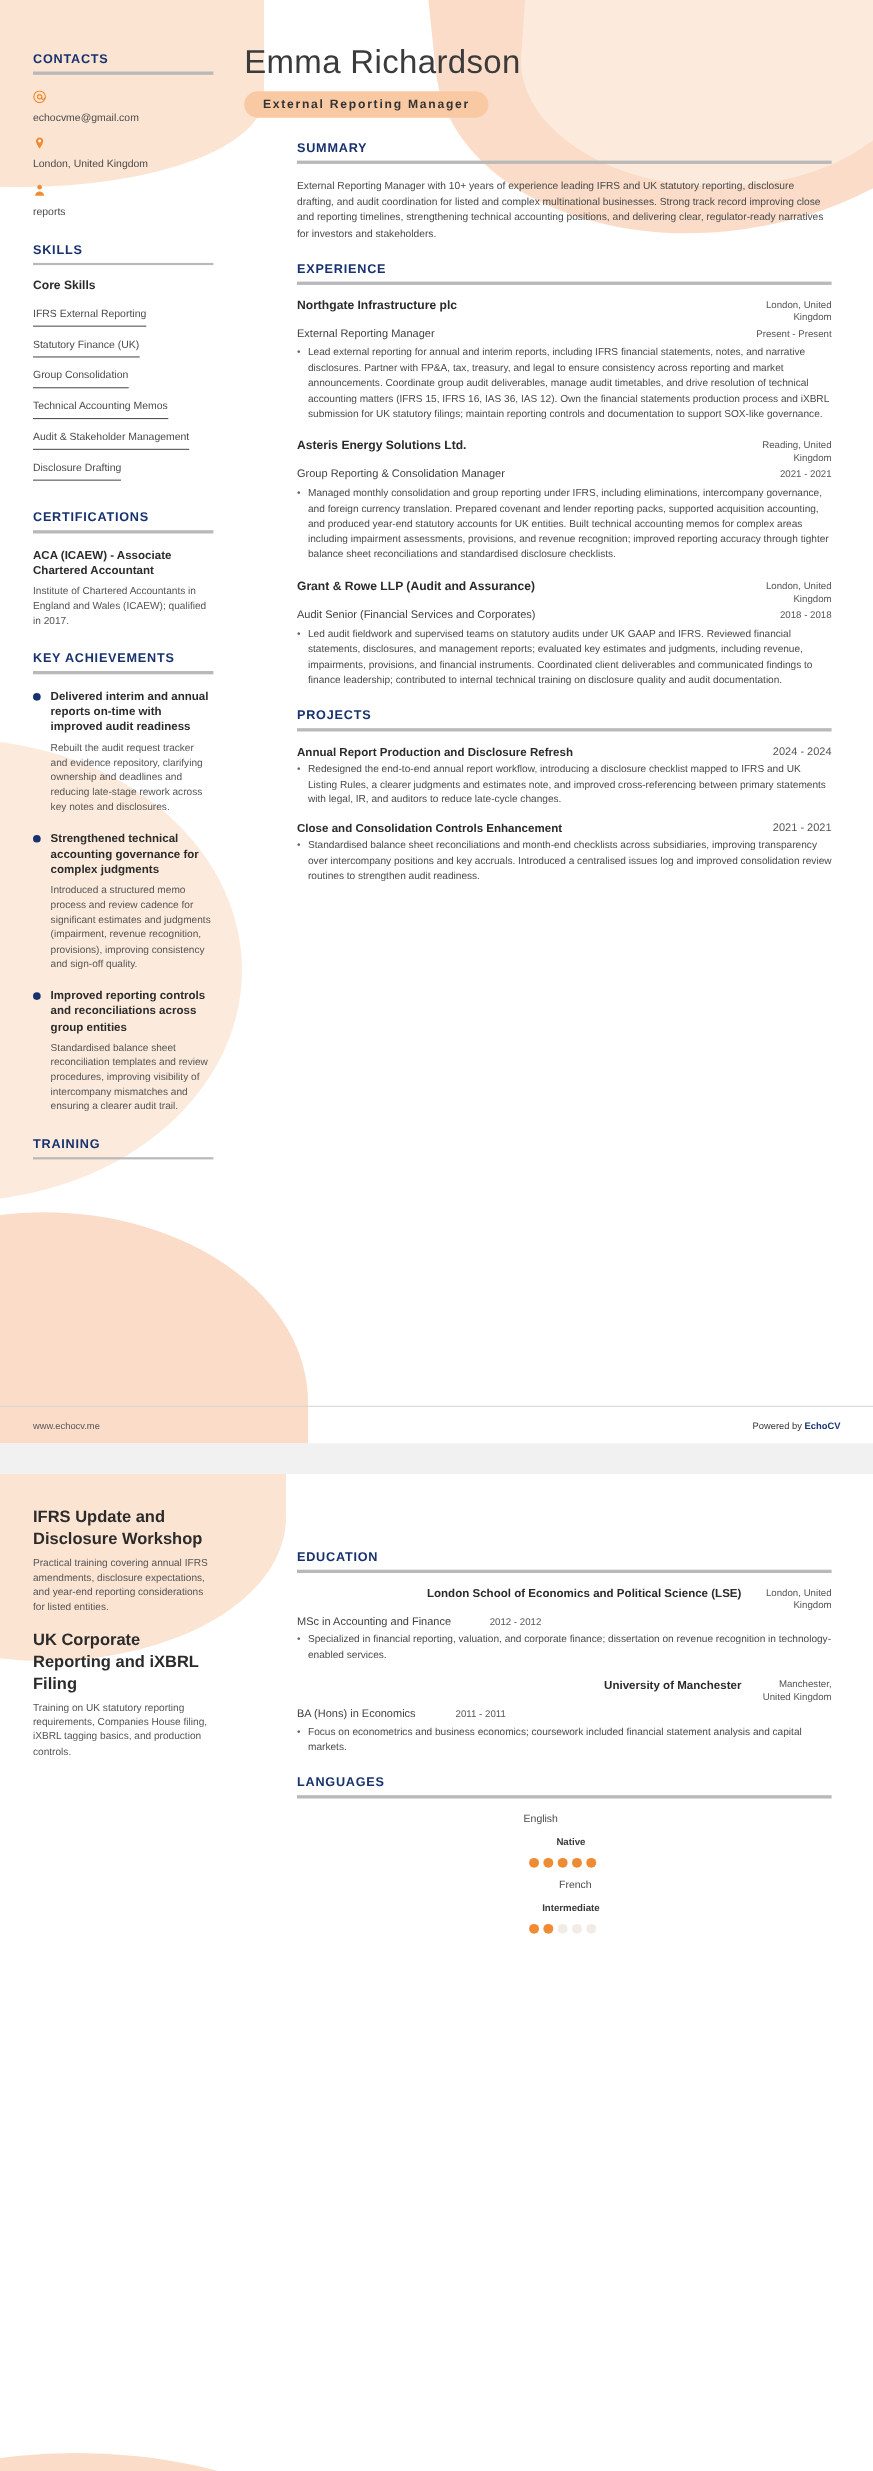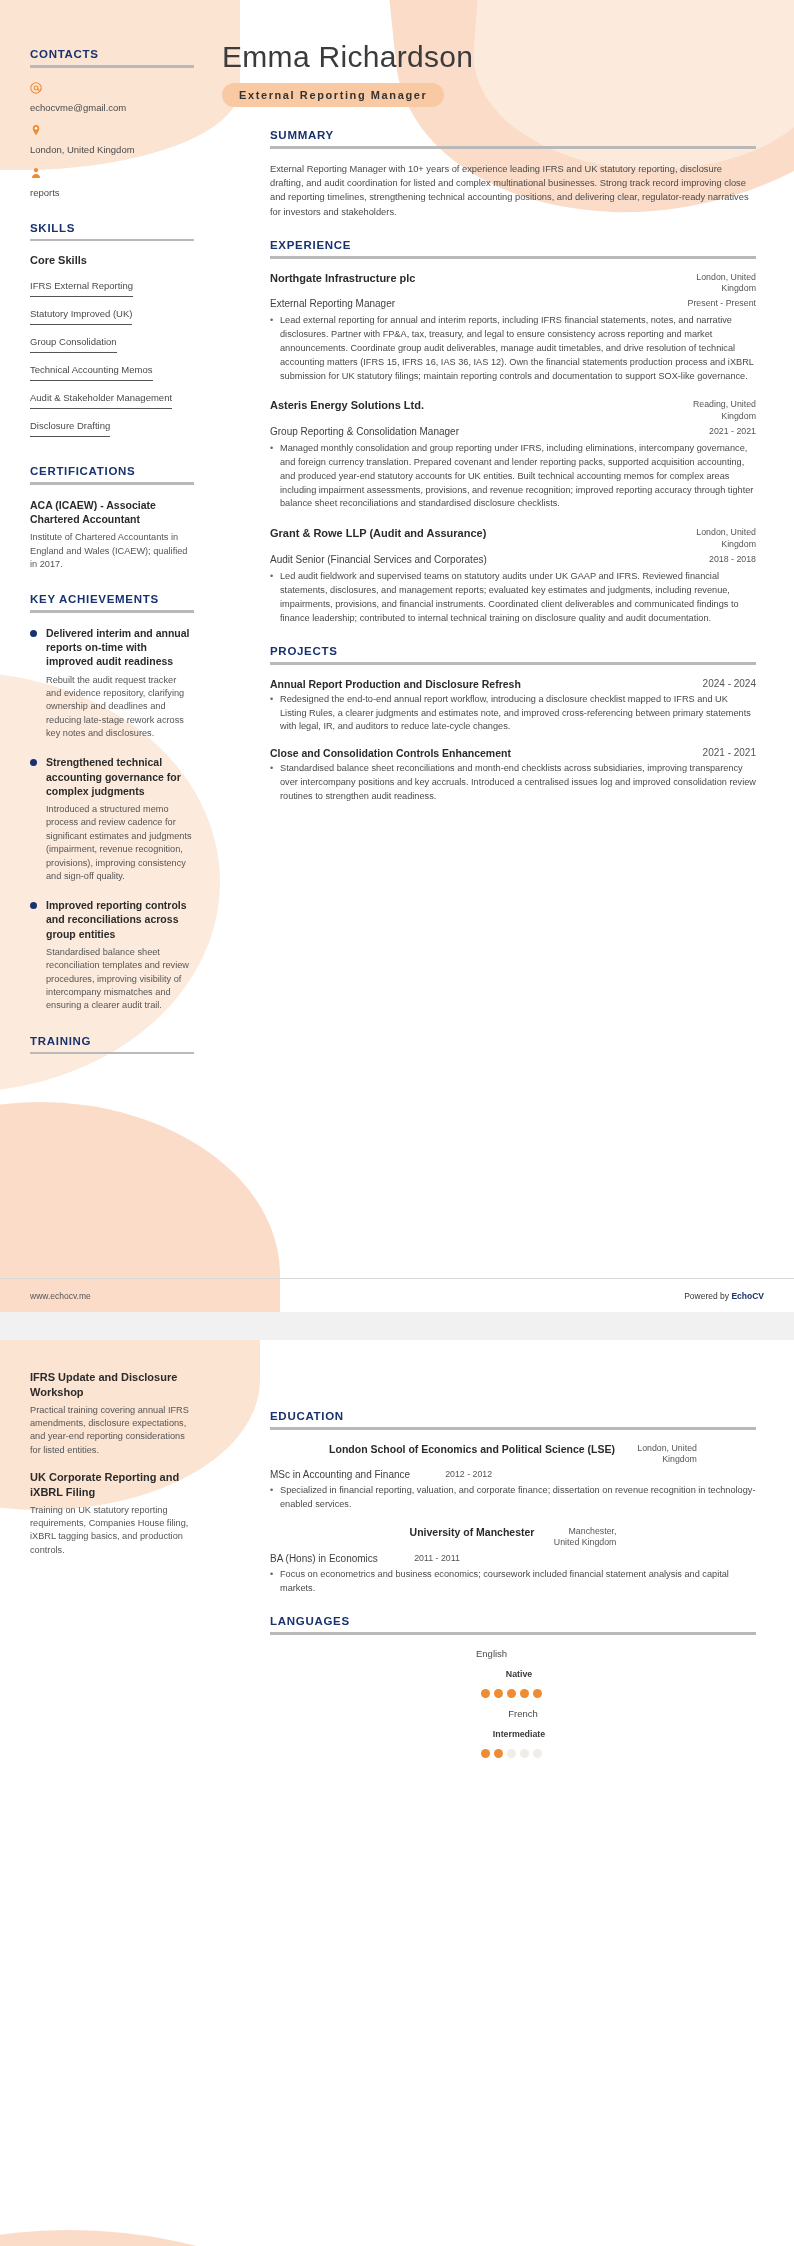--- a/index.html
+++ b/index.html
@@ -58,21 +58,21 @@
 
   .cert-title { font-size:10.5px; font-weight:bold; color:#2b2b2b; line-height:1.35; margin-bottom:5px; }
   .cert-desc { font-size:9.2px; color:#555; line-height:1.45; }
 
   .ach { display:flex; gap:9px; margin-bottom:15px; }
   .ach-dot { width:7px; height:7px; border-radius:50%; background:#17326e;
              flex:0 0 7px; margin-top:4px; }
   .ach-title { font-size:10.5px; font-weight:bold; color:#2b2b2b; line-height:1.36; margin-bottom:5px; }
   .ach-desc { font-size:9.2px; color:#555; line-height:1.45; }
 
-  .tr-title { font-size:11px; font-weight:bold; color:#2b2b2b; line-height:1.35; margin-bottom:4px; }
+  .tr-title { font-size:15px; font-weight:bold; color:#2b2b2b; line-height:1.35; margin-bottom:4px; }
   .tr-desc { font-size:9.2px; color:#555; line-height:1.45; margin-bottom:13px; }
 
   
   .name { font-size:30px; font-weight:normal; color:#3b3b3b; letter-spacing:.3px;
           margin-bottom:9px; }
   .title-badge {
     display:inline-block; background:#f9c9a4; color:#333;
     font-size:11px; font-weight:bold; letter-spacing:1.6px;
     padding:6px 17px; border-radius:20px; margin-bottom:22px;
   }
@@ -91,21 +91,21 @@
   ul.bul li { font-size:9.2px; color:#4a4a4a; line-height:1.5;
               padding-left:10px; position:relative; margin-bottom:2px; }
   ul.bul li::before { content:"•"; position:absolute; left:0; color:#666; }
 
   .proj { margin-bottom:13px; }
   .proj-head { display:flex; justify-content:space-between; gap:12px; margin-bottom:3px; }
   .proj-title { font-size:10.5px; font-weight:bold; color:#2b2b2b; }
   .proj-dates { font-size:10px; color:#555; flex:0 0 70px; text-align:right; }
 
   .edu { margin-bottom:14px; }
-  .edu-head { display:flex; justify-content:center; align-items:flex-start; gap:10px; }
+  .edu-head { display:flex; justify-content:flex-end; align-items:flex-start; gap:10px; }
   .edu-school { font-size:10.5px; font-weight:bold; color:#2b2b2b; line-height:1.3; }
   .edu-loc { font-size:8.8px; color:#555; text-align:right; line-height:1.3; flex:0 0 72px; }
   .edu-sub { display:flex; justify-content:flex-start; align-items:flex-start;
              gap:10px; margin-top:4px; margin-bottom:4px; }
   .edu-deg { font-size:10px; color:#3f3f3f; }
   .edu-dates { font-size:8.8px; color:#555; text-align:right; flex:0 0 72px; }
 
   .lang-row { display:flex; align-items:center; gap:10px; padding-left:12px; margin-top:10px;flex-direction:column; }
   .lang-name { font-size:9.5px; color:#4a4a4a; width:86px; }
   .lang-level { font-size:8.8px; font-weight:bold; color:#3a3a3a; }
@@ -170,21 +170,21 @@
           </span>
           <span class="contact-txt">reports</span>
         </div>
       </div>
 
       <div class="l-sec">
         <div class="sec-head">SKILLS</div>
         <div class="sec-rule"></div>
         <div class="skills-label">Core Skills</div>
         <span class="skill-wrap"><span class="skill">IFRS External Reporting</span></span>
-        <span class="skill-wrap"><span class="skill">Statutory Improved (UK)</span></span>
+        <span class="skill-wrap"><span class="skill">Statutory Finance (UK)</span></span>
         <span class="skill-wrap"><span class="skill">Group Consolidation</span></span>
         <span class="skill-wrap"><span class="skill">Technical Accounting Memos</span></span>
         <span class="skill-wrap"><span class="skill">Audit &amp; Stakeholder Management</span></span>
         <span class="skill-wrap"><span class="skill">Disclosure Drafting</span></span>
       </div>
 
       <div class="l-sec">
         <div class="sec-head">CERTIFICATIONS</div>
         <div class="sec-rule"></div>
         <div class="cert-title">ACA (ICAEW) - Associate Chartered Accountant</div>

